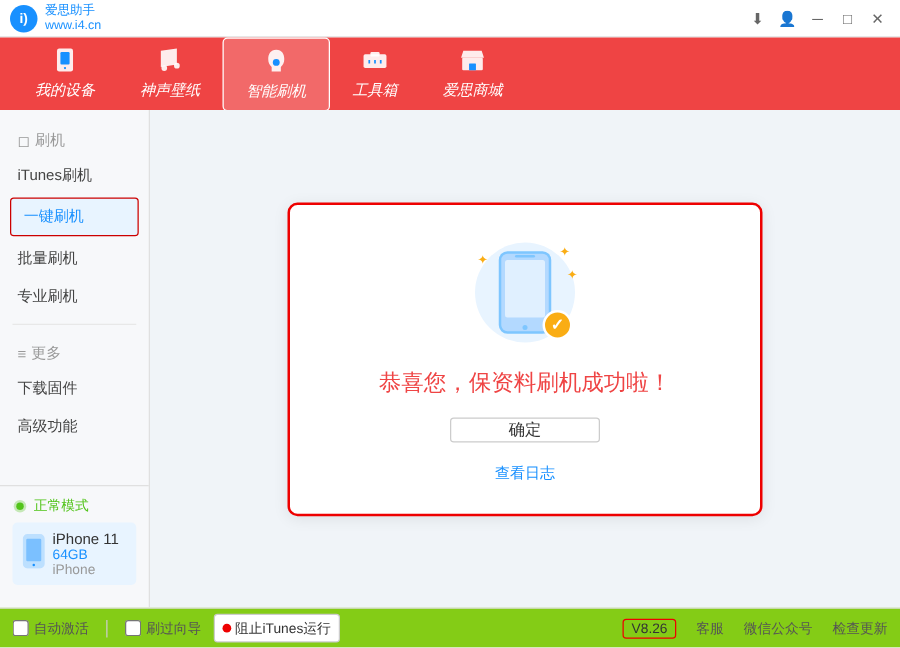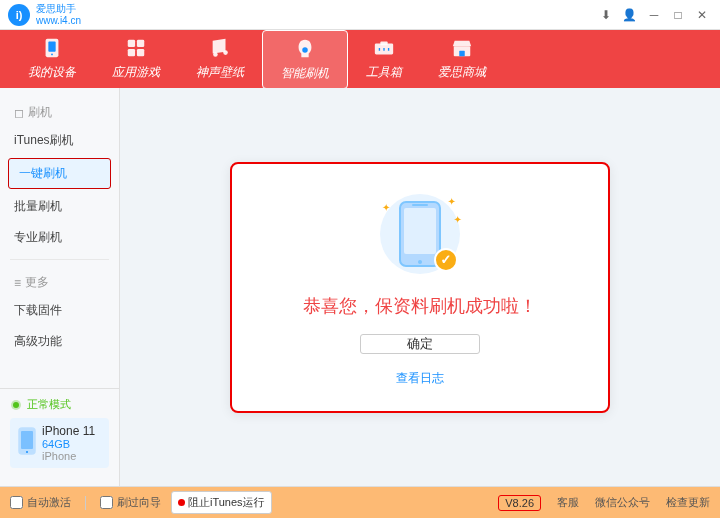--- a/index.html
+++ b/index.html
@@ -292,21 +292,21 @@
     .link-view {
       font-size: 12px;
       color: #1890ff;
       cursor: pointer;
       text-decoration: none;
     }
 
     
     .bottombar {
       height: 32px;
-      background: #fdba74;
+      background: #84cc16;
       border-top: 1px solid #ddd;
       display: flex;
       align-items: center;
       padding: 0 10px;
       gap: 0;
     }
     .bottom-left {
       display: flex;
       align-items: center;
       gap: 6px;
@@ -387,31 +387,20 @@
 <div class="topnav">
   <div class="nav-item">
     <div class="nav-icon">
       <svg viewBox="0 0 24 24" width="22" height="22">
           <rect x="5" y="2" width="14" height="20" rx="2" fill="white" opacity="0.9"></rect>
           <rect x="8" y="5" width="8" height="11" rx="1" fill="#1890ff"></rect>
           <circle cx="12" cy="19" r="1" fill="#1890ff"></circle>
         </svg>
     </div>
     <span>我的设备</span>
-  </div>
-  <div class="nav-item">
-    <div class="nav-icon">
-      <svg viewBox="0 0 24 24" width="22" height="22">
-          <rect x="3" y="3" width="8" height="8" rx="1.5" fill="white" opacity="0.9"></rect>
-          <rect x="13" y="3" width="8" height="8" rx="1.5" fill="white" opacity="0.9"></rect>
-          <rect x="3" y="13" width="8" height="8" rx="1.5" fill="white" opacity="0.9"></rect>
-          <rect x="13" y="13" width="8" height="8" rx="1.5" fill="white" opacity="0.9"></rect>
-        </svg>
-    </div>
-    <span>应用游戏</span>
   </div>
   <div class="nav-item">
     <div class="nav-icon">
       <svg viewBox="0 0 24 24" width="22" height="22">
           <path d="M4 4 L18 2 L18 16 L4 18 Z" fill="white" opacity="0.9"></path>
           <circle cx="7" cy="19" r="2.5" fill="white" opacity="0.9"></circle>
           <circle cx="18" cy="17" r="2.5" fill="white" opacity="0.9"></circle>
         </svg>
     </div>
     <span>神声壁纸</span>

